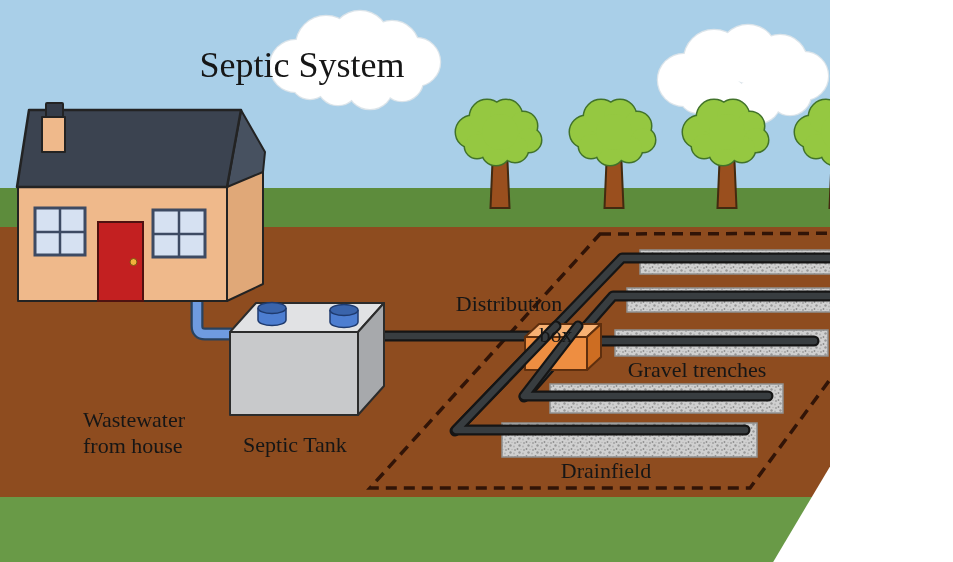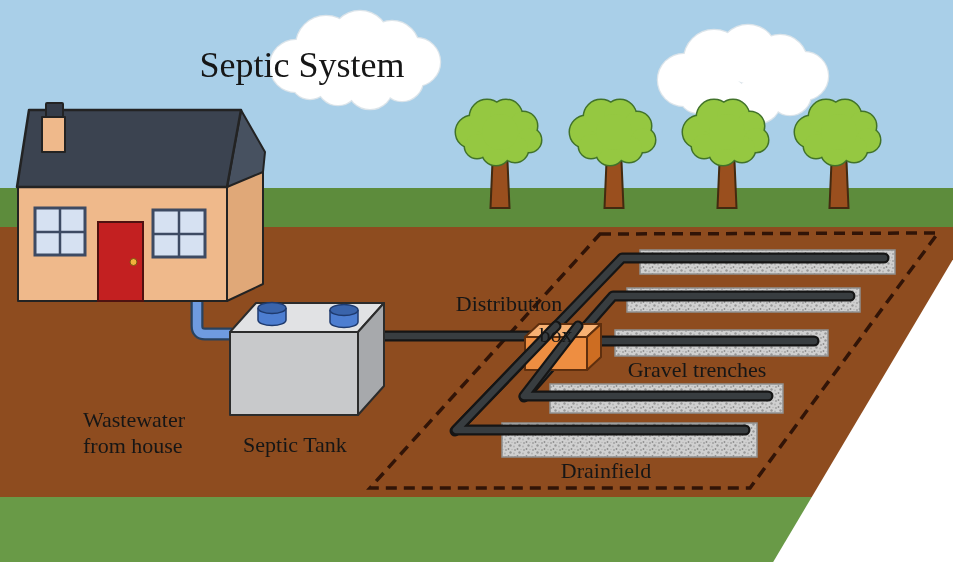--- a/index.html
+++ b/index.html
@@ -8,21 +8,21 @@
     --tree_leaf:#95c841; --tree_leaf_edge:#41722a; --tree_trunk:#9a4f1e; --tree_trunk_edge:#432a10;
     --roof:#3b4350; --roof_side:#475160; --wall:#efb98b; --wall_side:#e0a878; --chimney_cap:#343c49;
     --door:#c32021; --door_knob:#f0b13c; --window_pane:#d6e1f2; --window_frame:#3d4a63;
     --tank_top:#e1e2e4; --tank_front:#c8c9cb; --tank_side:#a7a9ac; --tank_cap:#4d7ed1; --tank_cap_top:#3a64ab;
     --pipe:#383d40; --pipe_edge:#151515; --water_pipe:#6f9be0; --water_pipe_edge:#29425f;
     --gravel:#d0d0d0; --gravel_edge:#909090;
     --box_top:#f7b173; --box_front:#ee8e41; --box_side:#cd6d22; --box_edge:#5f2f0e;
     --field_dash:#311407; --text:#161616; --outline:#232323;
   }
   html,body{margin:0;padding:0;background:#fff;}
-  .stage{width:953px;height:562px;overflow:hidden;position:relative;}
+  .stage{width:830px;height:562px;overflow:hidden;position:relative;}
   svg{display:block;}
   .sky{fill:var(--sky);} .grass{fill:var(--grass);} .grassf{fill:var(--grass_front);} .soil{fill:var(--soil);}
   .cloud-line{fill:var(--cloud);stroke:var(--cloud_edge);stroke-width:2.5;}
   .cloud-fill{fill:var(--cloud);}
   .leaf-line{fill:var(--tree_leaf);stroke:var(--tree_leaf_edge);stroke-width:3;}
   .leaf-fill{fill:var(--tree_leaf);}
   .trunk{fill:var(--tree_trunk);stroke:var(--tree_trunk_edge);stroke-width:2;}
   .roof{fill:var(--roof);stroke:var(--outline);stroke-width:2.5;stroke-linejoin:round;}
   .roofside{fill:var(--roof_side);stroke:var(--outline);stroke-width:2;stroke-linejoin:round;}
   .wall{fill:var(--wall);stroke:var(--outline);stroke-width:2;stroke-linejoin:round;}

